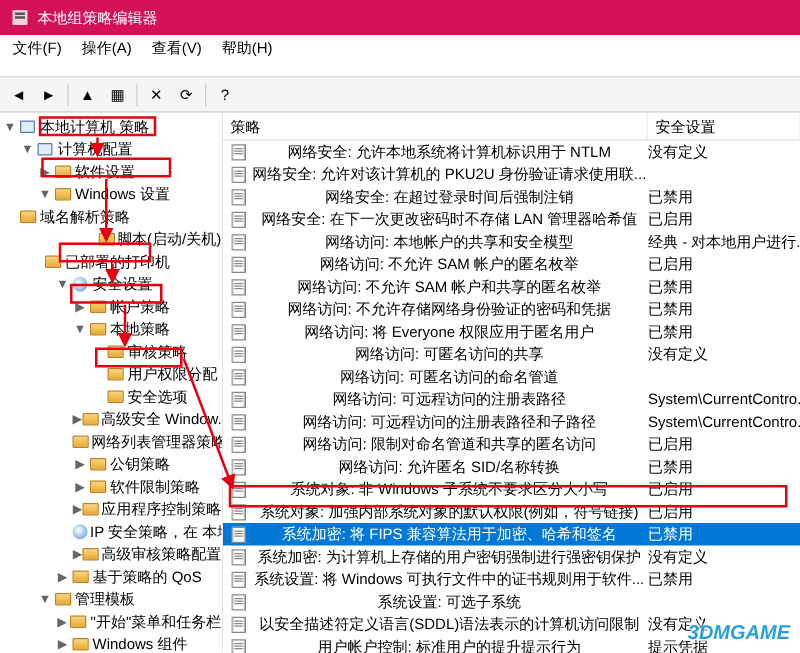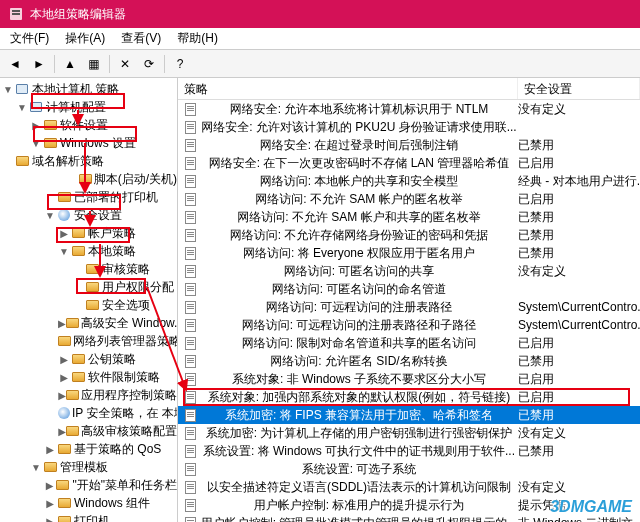--- a/index.html
+++ b/index.html
@@ -1,19 +1,19 @@
 <!DOCTYPE html>
 <html><head>
 <meta charset="utf-8">
 <style>
 * { margin: 0; padding: 0; box-sizing: border-box; font-family: "Microsoft YaHei", "SimSun", sans-serif; }
 body { width: 640px; height: 522px; overflow: hidden; background: #fff; position: relative; }
 .titlebar { height: 28px; background: #d41157; color: #fff; display: flex; align-items: center; padding: 0 8px; font-size: 12px; }
 .titlebar-icon { width: 16px; height: 16px; margin-right: 6px; }
-.menubar { height: 22px; background: #fff; border-bottom: 1px solid #ccc; display: flex; align-items: flex-start; padding: 0 4px; font-size: 12px; gap: 4px; }
+.menubar { height: 34px; background: #fff; border-bottom: 1px solid #ccc; display: flex; align-items: flex-start; padding: 0 4px; font-size: 12px; gap: 4px; }
 .menubar span { padding: 2px 6px; cursor: default; }
 .toolbar { height: 28px; background: #f5f5f5; border-bottom: 1px solid #ccc; display: flex; align-items: center; padding: 0 4px; gap: 2px; }
 .tool-btn { width: 22px; height: 22px; display: flex; align-items: center; justify-content: center; cursor: pointer; font-size: 12px; }
 .tool-sep { width: 1px; height: 18px; background: #ccc; margin: 0 2px; }
 .content { display: flex; height: calc(100% - 78px); }
 .tree-pane { width: 178px; border-right: 1px solid #ccc; overflow: auto; background: #fff; font-size: 12px; padding: 2px 0; }
 .tree-item { display: flex; align-items: center; height: 18px; padding-left: 2px; cursor: default; white-space: nowrap; position: relative; }
 .tree-item .exp { width: 12px; text-align: center; color: #666; font-size: 10px; }
 .tree-item .ico { width: 16px; height: 14px; margin-right: 2px; display: flex; align-items: center; justify-content: center; }
 .folder-ico { width: 13px; height: 10px; background: linear-gradient(#f9d77e, #e8a933); border: 1px solid #c08020; border-radius: 1px; }
@@ -107,21 +107,21 @@
         </span>
         <span>域名解析策略</span>
       </div>
       <div class="tree-item" style="padding-left: 72px;">
         <span class="exp"></span>
         <span class="ico">
           <span class="folder-ico"></span>
         </span>
         <span>脚本(启动/关机)</span>
       </div>
-      <div class="tree-item" style="padding-left: 44px;">
+      <div class="tree-item" style="padding-left: 22px;">
         <span class="exp"></span>
         <span class="ico">
           <span class="folder-ico"></span>
         </span>
         <span>已部署的打印机</span>
       </div>
       <div class="tree-item" style="padding-left: 44px;">
         <span class="exp">▼</span>
         <span class="ico">
           <span class="sec-ico"></span>

